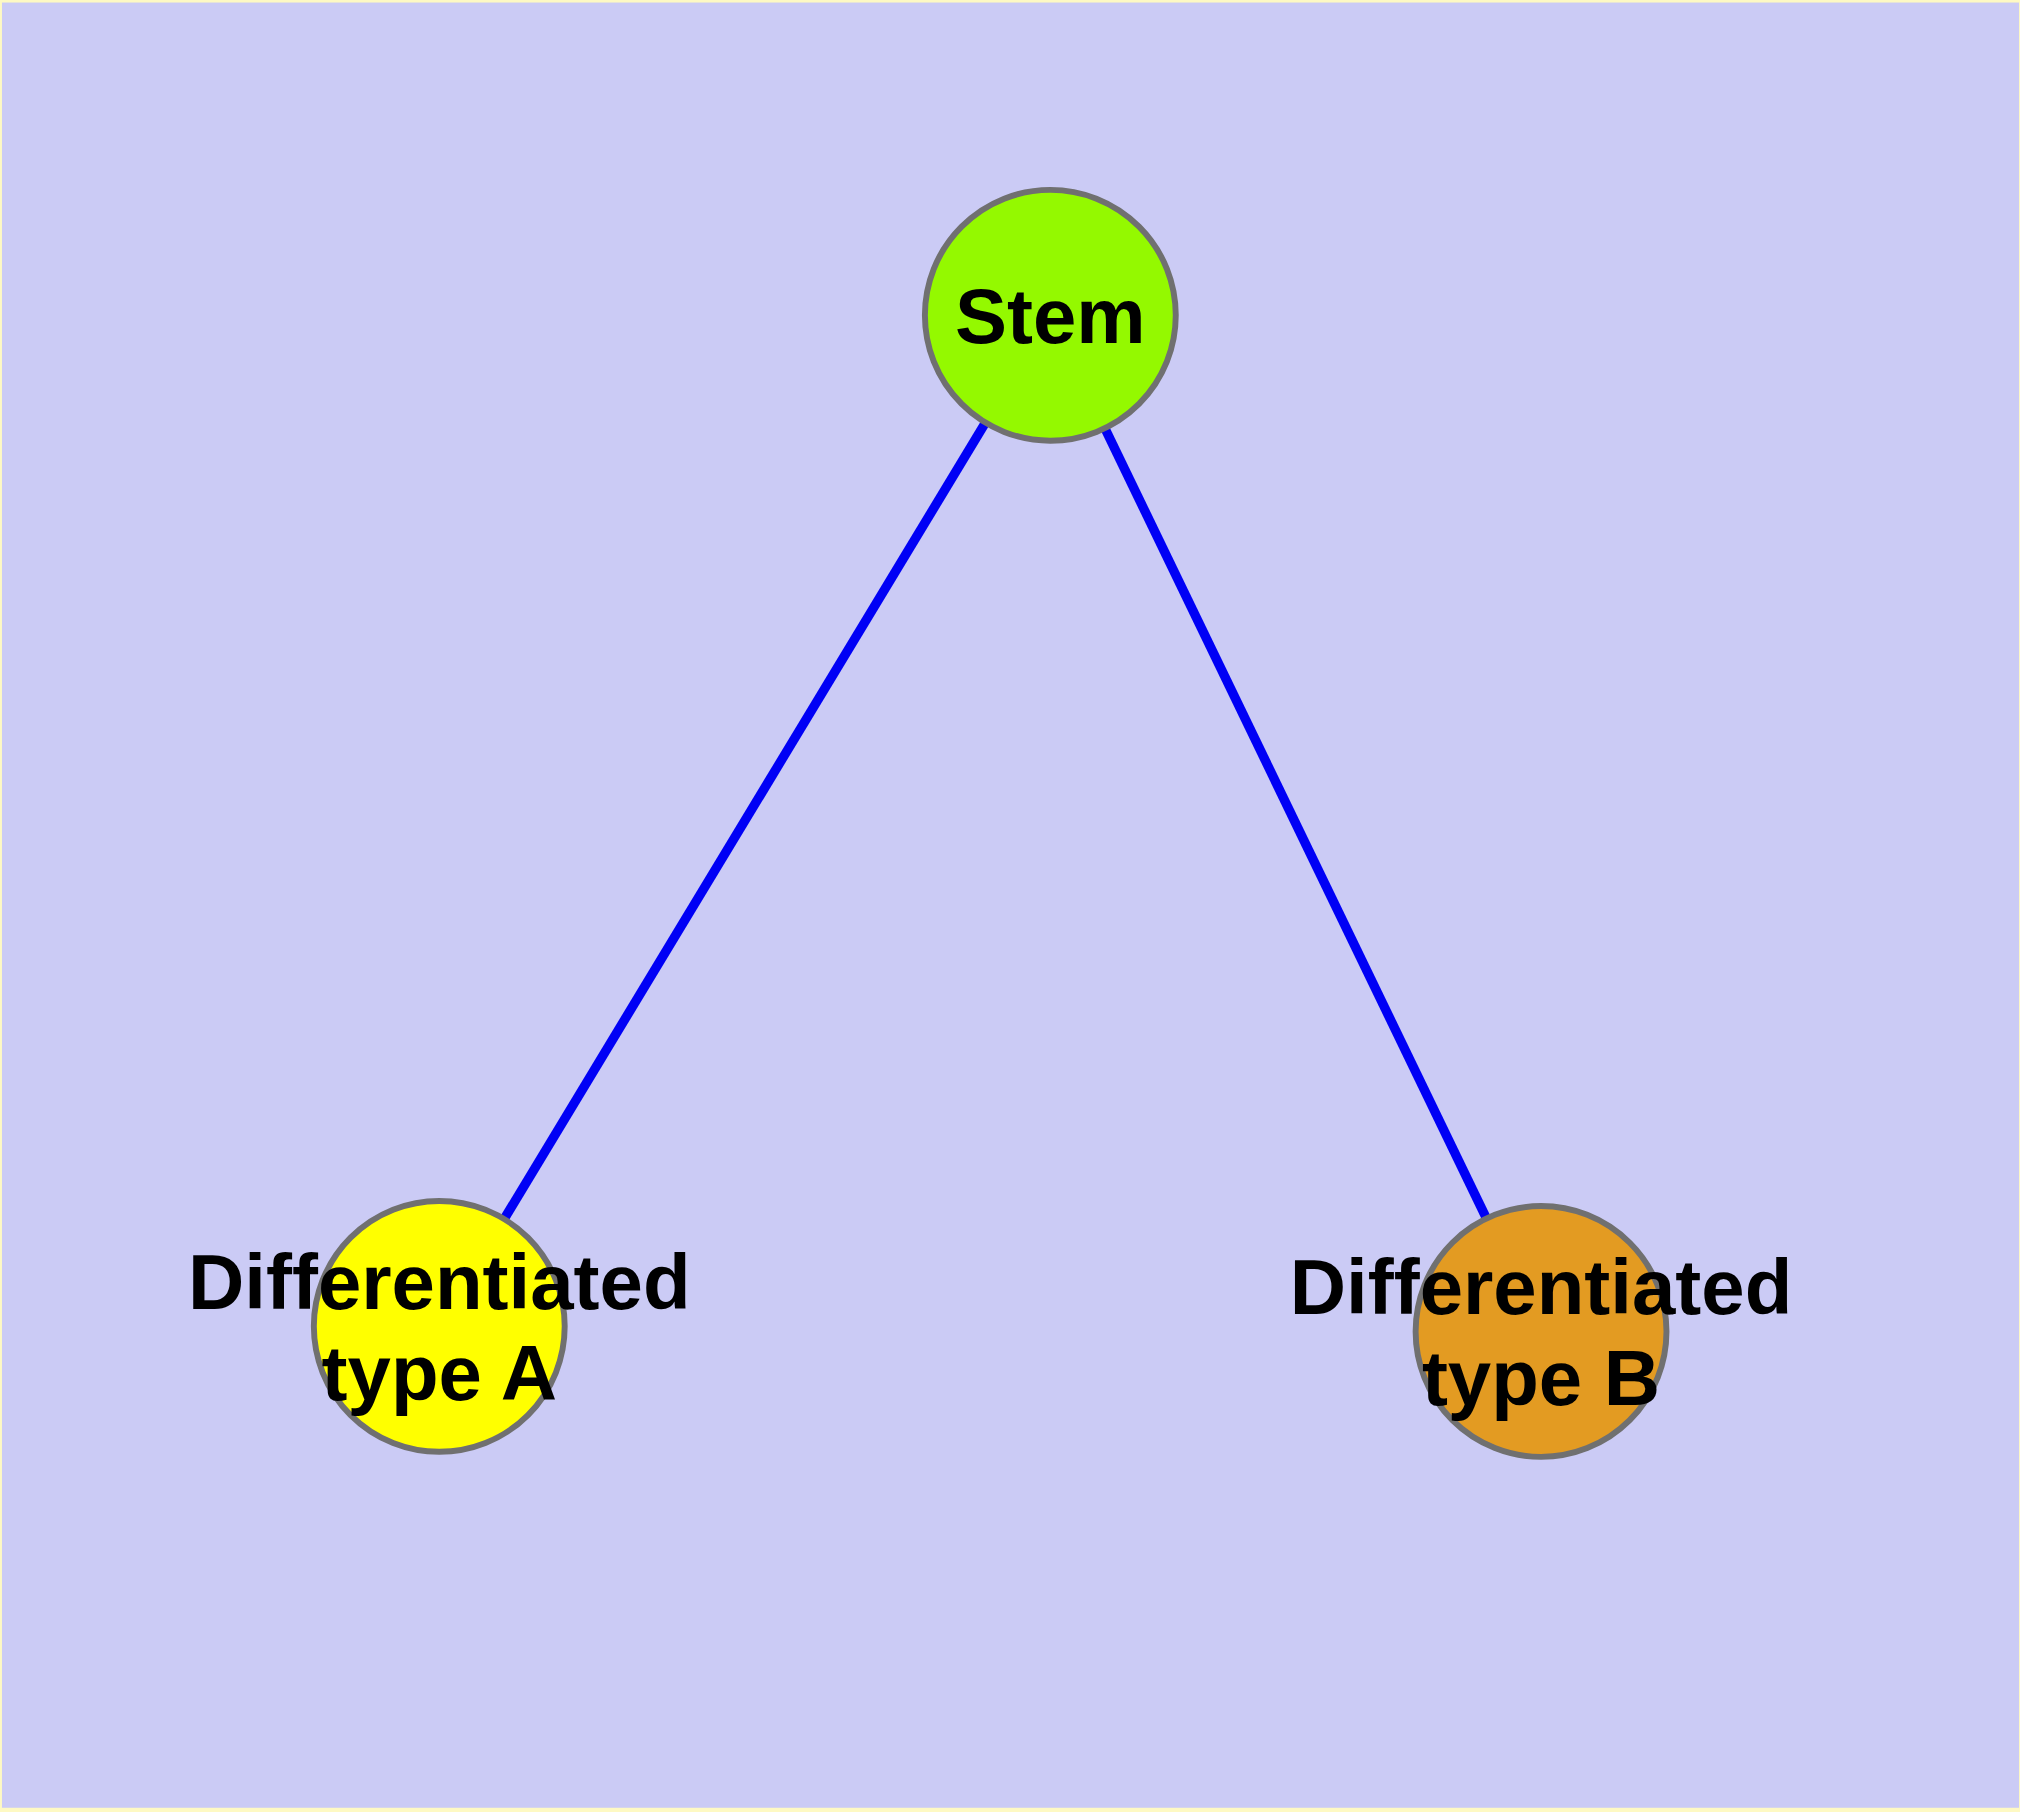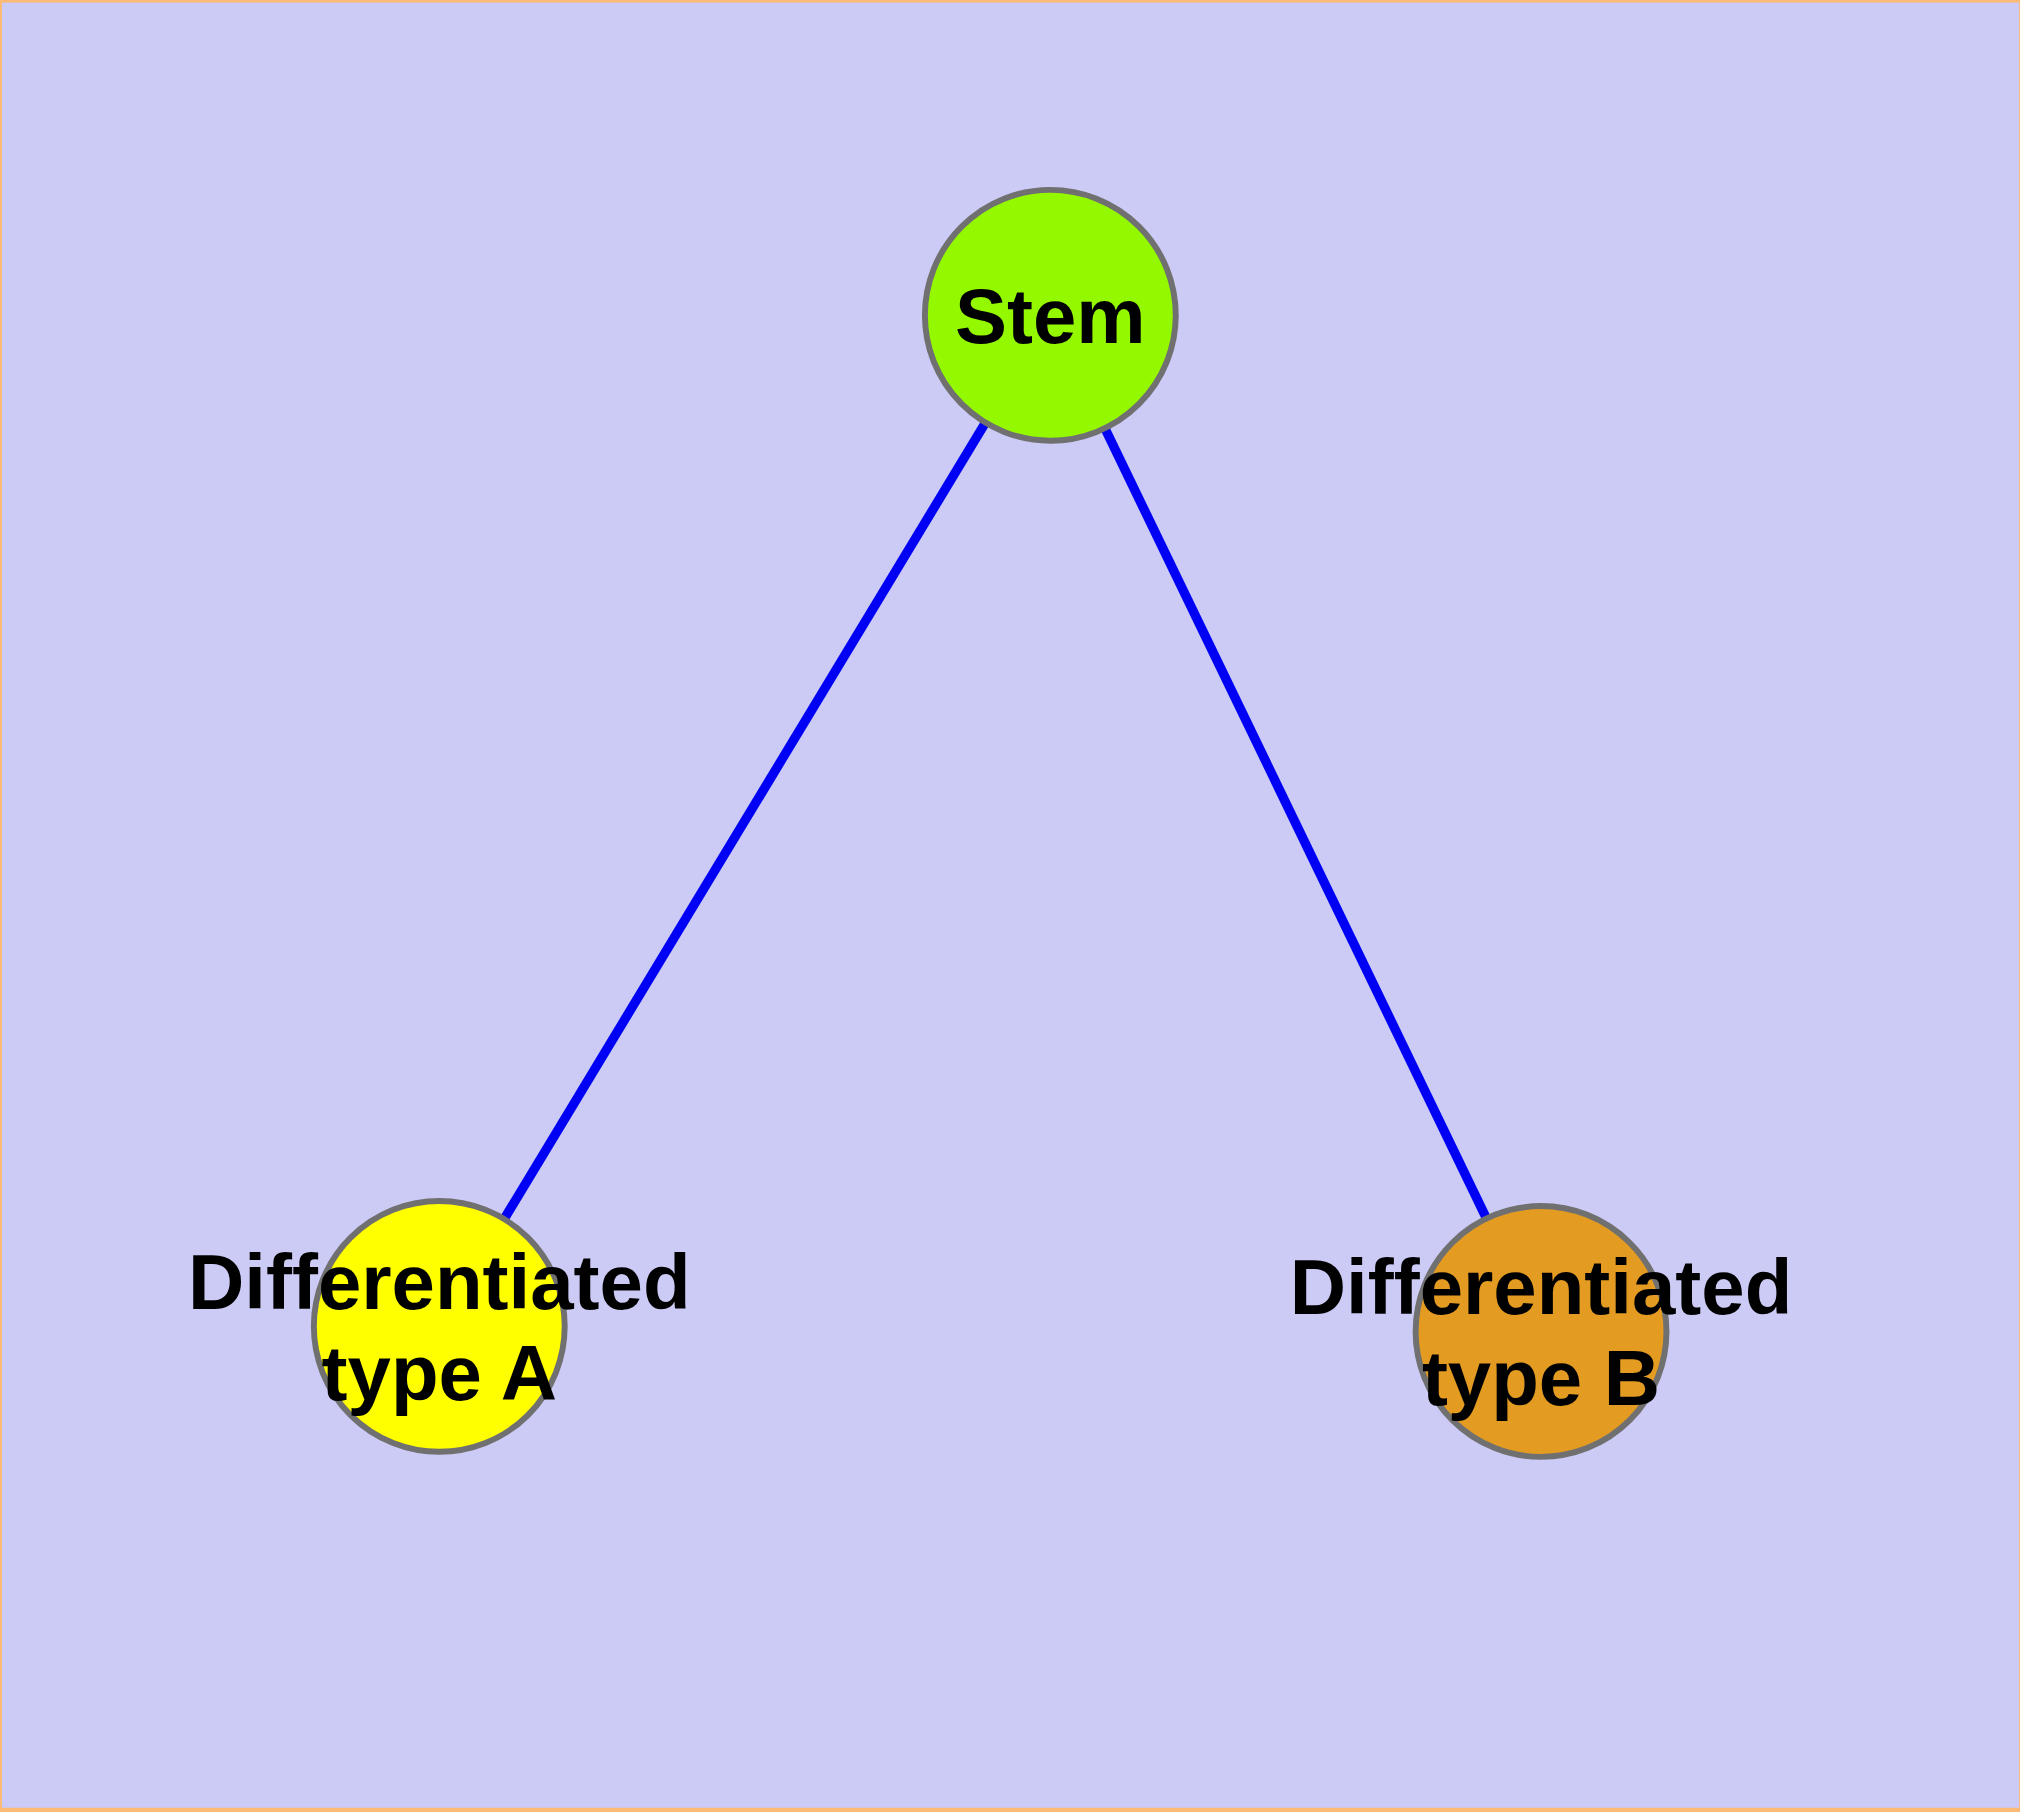--- a/index.html
+++ b/index.html
@@ -5,21 +5,21 @@
   html, body {
     margin: 0;
     padding: 0;
     background: #ffffff;
     font-family: "Liberation Sans", sans-serif;
   }
   .stage {
     position: relative;
     width: 2021px;
     height: 1812px;
-    background: #fdba74;
+    background: #fef9c3;
     overflow: hidden;
   }
   svg.graph {
     display: block;
     width: 2021px;
     height: 1812px;
   }
   .node-label {
     font-family: "Liberation Sans", sans-serif;
     font-weight: bold;

